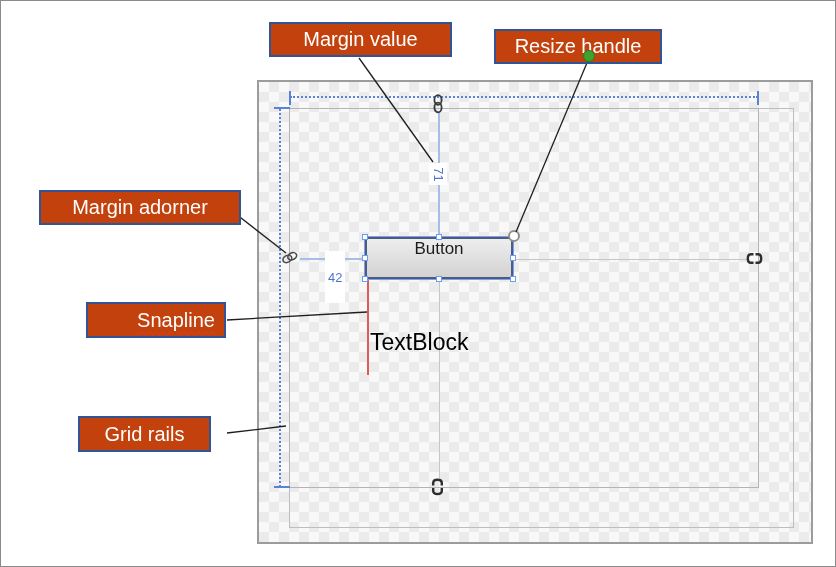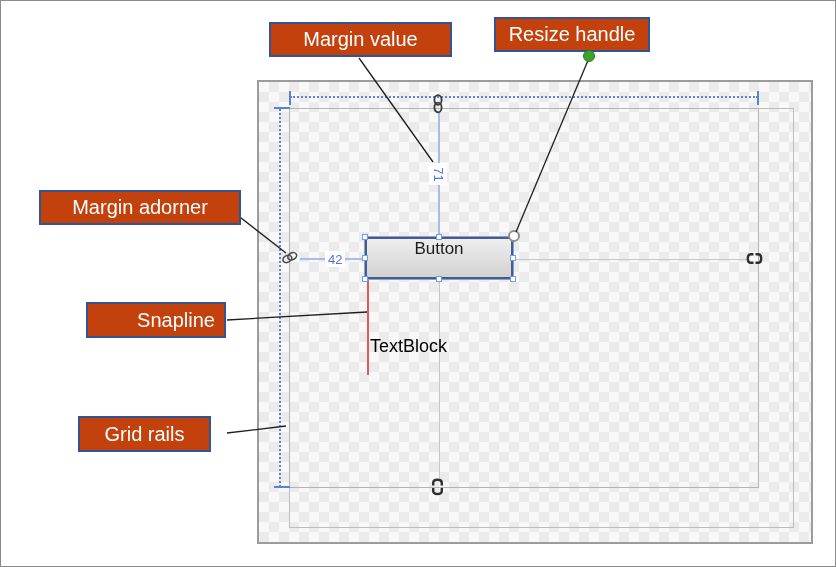--- a/index.html
+++ b/index.html
@@ -29,46 +29,46 @@
   
   .mline-top{position:absolute;left:437px;top:112px;width:2px;height:124px;background:#a8bce8;}
   .mline-left{position:absolute;left:299px;top:257px;width:65px;height:2px;background:#a8bce8;}
   .gline-right{position:absolute;left:514px;top:258px;width:232px;height:1px;background:#c6c6c6;}
   .gline-down{position:absolute;left:438px;top:281px;width:1px;height:196px;background:#c6c6c6;}
 
   .mval{position:absolute;background:#fff;color:#4f74d2;font-size:13px;line-height:1;
     display:flex;align-items:center;justify-content:center;}
   .mval-71{left:428px;top:162px;width:18px;height:22px;}
   .mval-71 span{display:block;transform:rotate(90deg);}
-  .mval-42{left:324px;top:250px;padding:1px 3px;height:14px;}
+  .mval-42{left:324px;top:250px;padding:19px 3px;height:14px;}
 
   
   .snapline{position:absolute;left:366px;top:236px;width:2px;height:138px;background:#e2595c;}
 
   
   .button-ctl{position:absolute;left:364px;top:236px;width:148px;height:42px;box-sizing:border-box;
     border:2px solid #4e5c7c;background:linear-gradient(#eeeeee,#d2d2d2);
     box-shadow:0 0 0 1px #7ba0f0;display:flex;align-items:flex-start;justify-content:center;
     font-size:17px;color:#1c1c1c;}
   .handle{position:absolute;width:6px;height:6px;box-sizing:border-box;background:#fff;border:1px solid #6f9bf2;}
   .resize-circle{position:absolute;left:507px;top:229px;width:12px;height:12px;box-sizing:border-box;
     border:2px solid #8f8f8f;border-radius:50%;background:#fff;}
 
-  .textblock{position:absolute;left:369px;top:335px;font-size:18px;color:#000;}
+  .textblock{position:absolute;left:369px;top:328px;font-size:23px;color:#000;}
 
   .chain{position:absolute;}
 
   
   .callout{position:absolute;box-sizing:border-box;background:#c2410c;border:2px solid #2f5597;
     color:#fff;font-size:20px;display:flex;align-items:center;justify-content:center;}
   .co-margin-value{left:268px;top:21px;width:183px;height:35px;}
-  .co-resize{left:493px;top:16px;width:156px;height:35px;}
+  .co-resize{left:493px;top:28px;width:168px;height:35px;}
   .co-adorner{left:38px;top:189px;width:202px;height:35px;}
   .co-snapline{left:85px;top:301px;width:140px;height:36px;}
-  .co-snapline span{text-decoration-style:wavy;text-decoration-color:#e03c31;
+  .co-snapline span{text-decoration:underline;text-decoration-style:wavy;text-decoration-color:#e03c31;
     text-decoration-thickness:1px;text-underline-offset:4px;margin-left:40px;}
   .co-gridrails{left:77px;top:415px;width:133px;height:36px;}
 
   .green-dot{position:absolute;left:582px;top:49px;width:12px;height:12px;box-sizing:border-box;
     border-radius:50%;background:#3fa12e;border:1px solid #2c7d1e;}
 
   .overlay{position:absolute;left:0;top:0;pointer-events:none;}
 </style>
 </head>
 <body>

